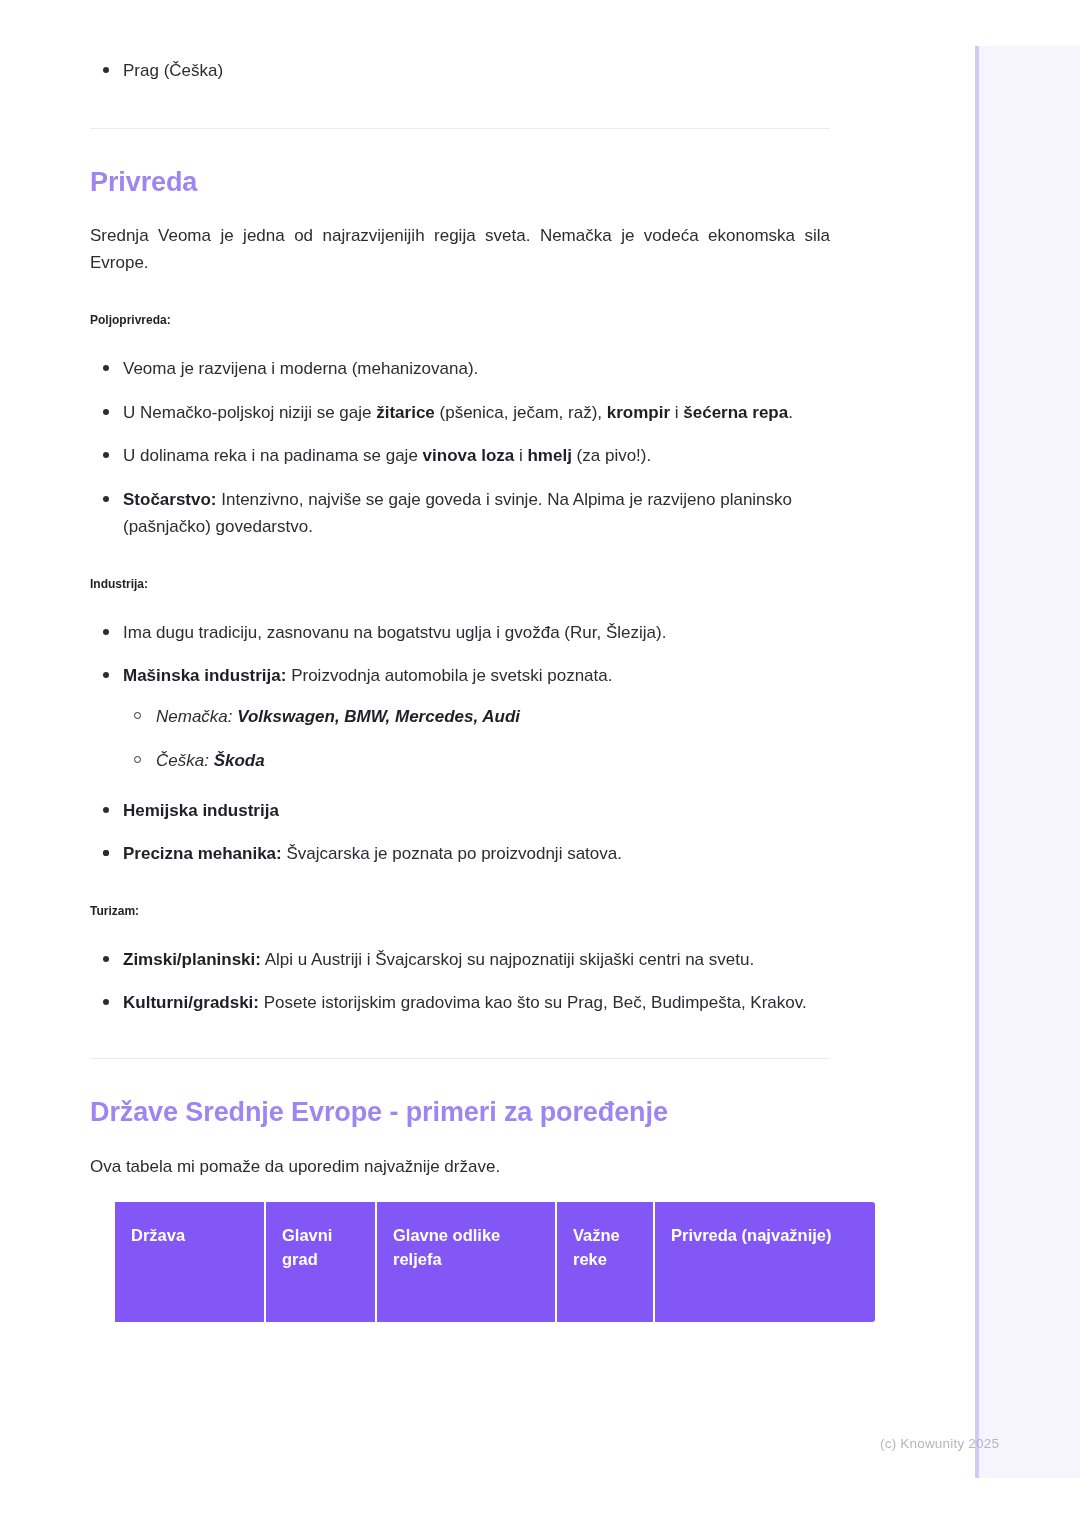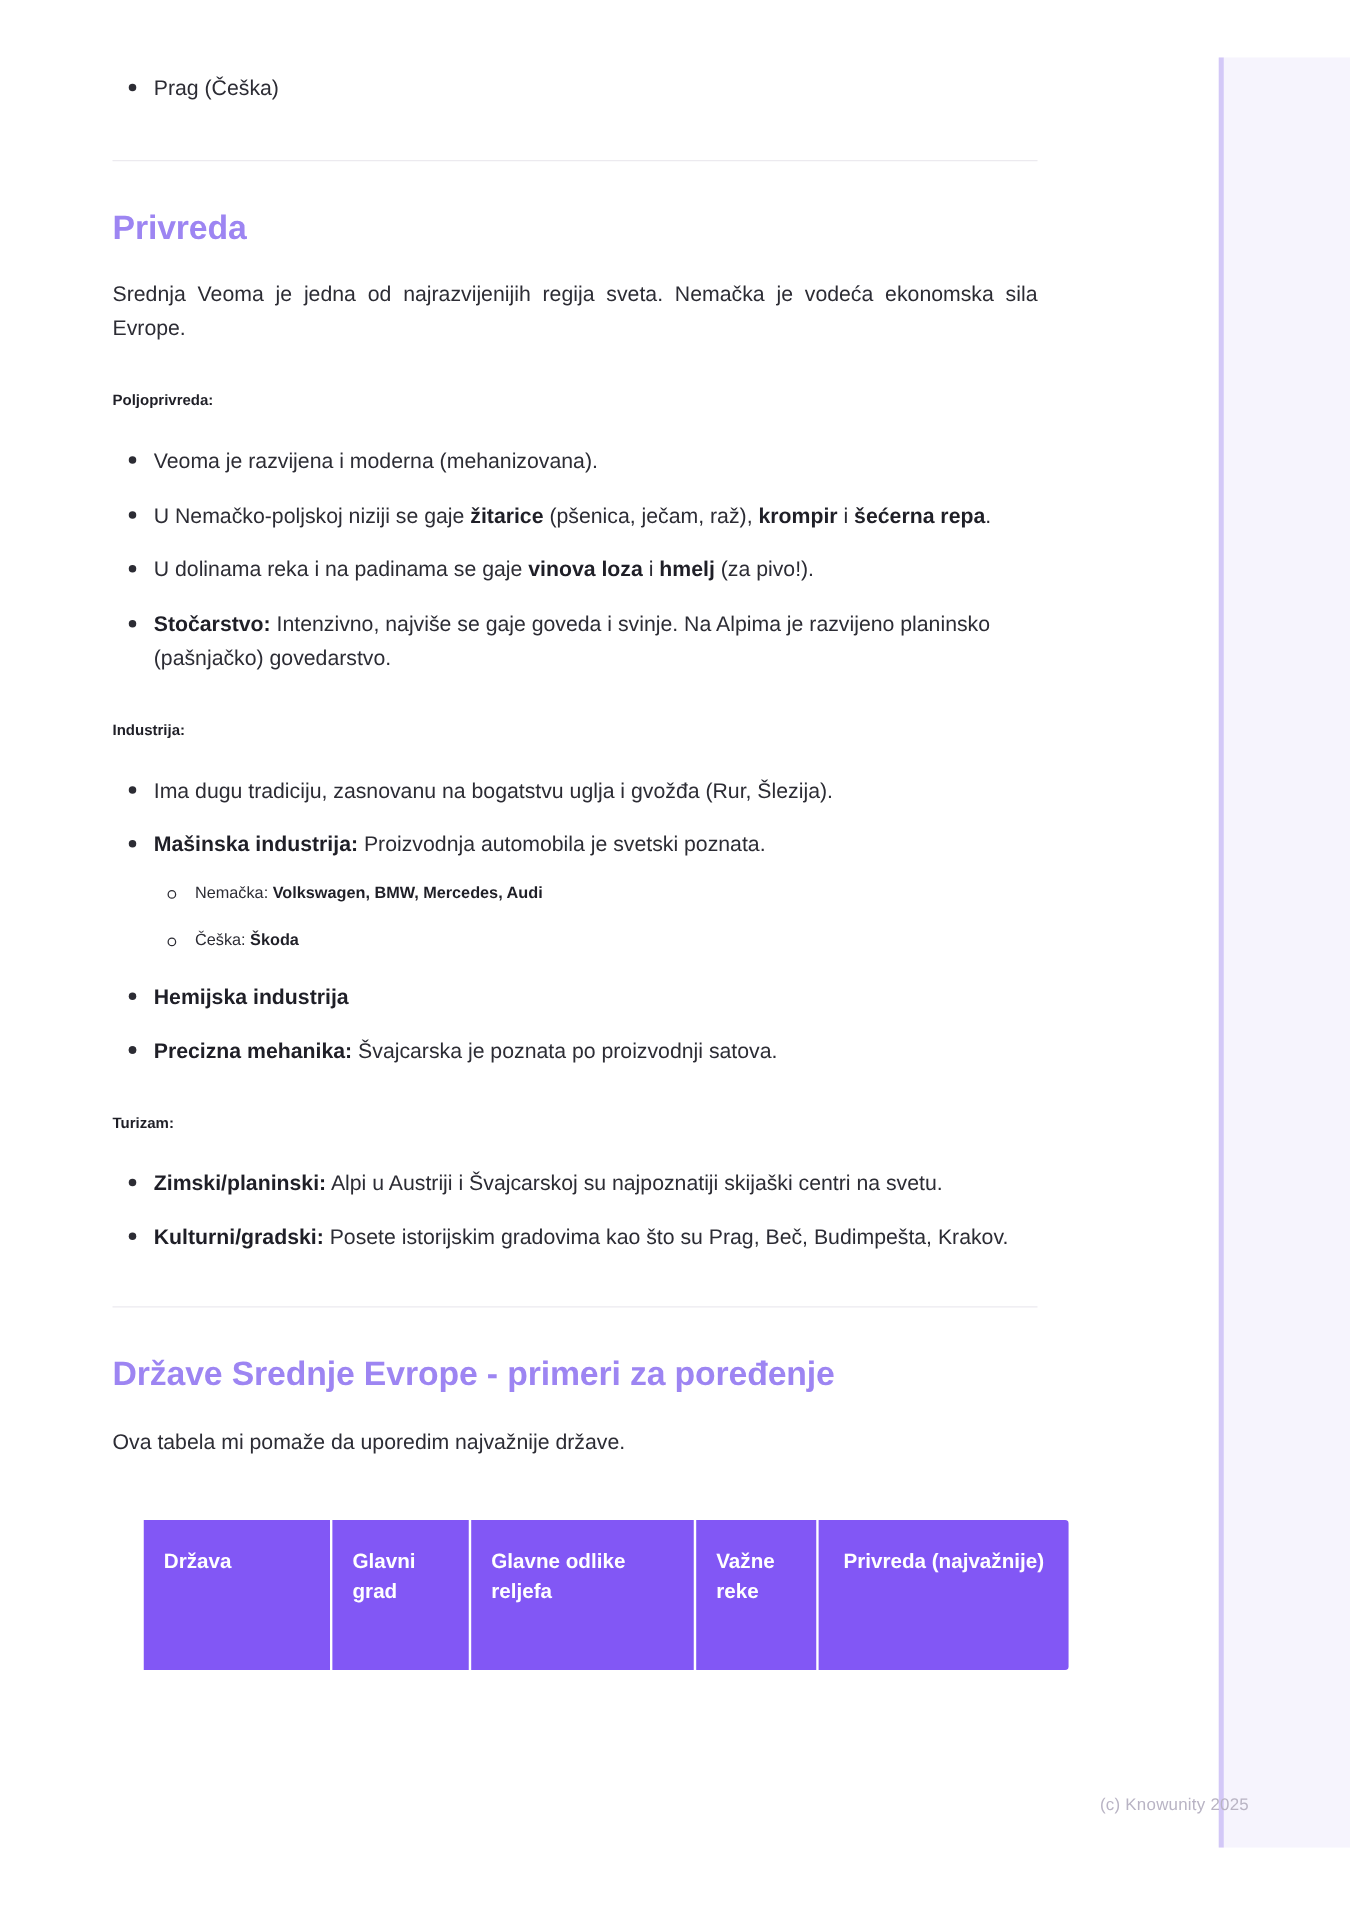--- a/index.html
+++ b/index.html
@@ -102,24 +102,25 @@
   }
 
   ul.sublist {
     list-style: none;
     margin: 13px 0 0 0;
     padding: 0;
   }
   ul.sublist > li {
     position: relative;
     padding-left: 33px;
-    font-size: 13px;
+    font-size: 17px;
     line-height: 1.62;
     color: #2c2c34;
     margin-bottom: 17px;
+    font-style: italic;
   }
   ul.sublist > li:last-child { margin-bottom: 0; }
   ul.sublist > li > .bullet-o {
     position: absolute;
     left: 11px;
     top: 9px;
     width: 7px;
     height: 7px;
     border-radius: 50%;
     border: 1.4px solid #2c2c34;
@@ -227,25 +228,25 @@
       <span class="bullet"></span><span><b>Kulturni/gradski:</b> Posete istorijskim gradovima kao što su Prag, Beč, Budimpešta, Krakov.</span>
     </li>
   </ul>
 
   <hr class="hr" style="margin-top:41px;">
 
   <h2 class="section-heading" style="margin-top:37px;">Države Srednje Evrope - primeri za poređenje</h2>
 
   <p class="para" style="margin-top:25px;">Ova tabela mi pomaže da uporedim najvažnije države.</p>
 
-  <table class="cmp" style="margin-top:48px;padding-left:25px;">
+  <table class="cmp" style="margin-top:21px;padding-left:25px;">
     <thead>
       <tr>
         <th style="width:151px;">Država</th>
         <th style="width:111px;">Glavni grad</th>
         <th style="width:180px;">Glavne odlike reljefa</th>
         <th style="width:98px;">Važne reke</th>
-        <th style="width:200px;text-align:center;">Privreda (najvažnije)</th>
+        <th style="width:220px;">Privreda (najvažnije)</th>
       </tr>
     </thead>
   </table>
 
 </div>
 
 </body></html>

